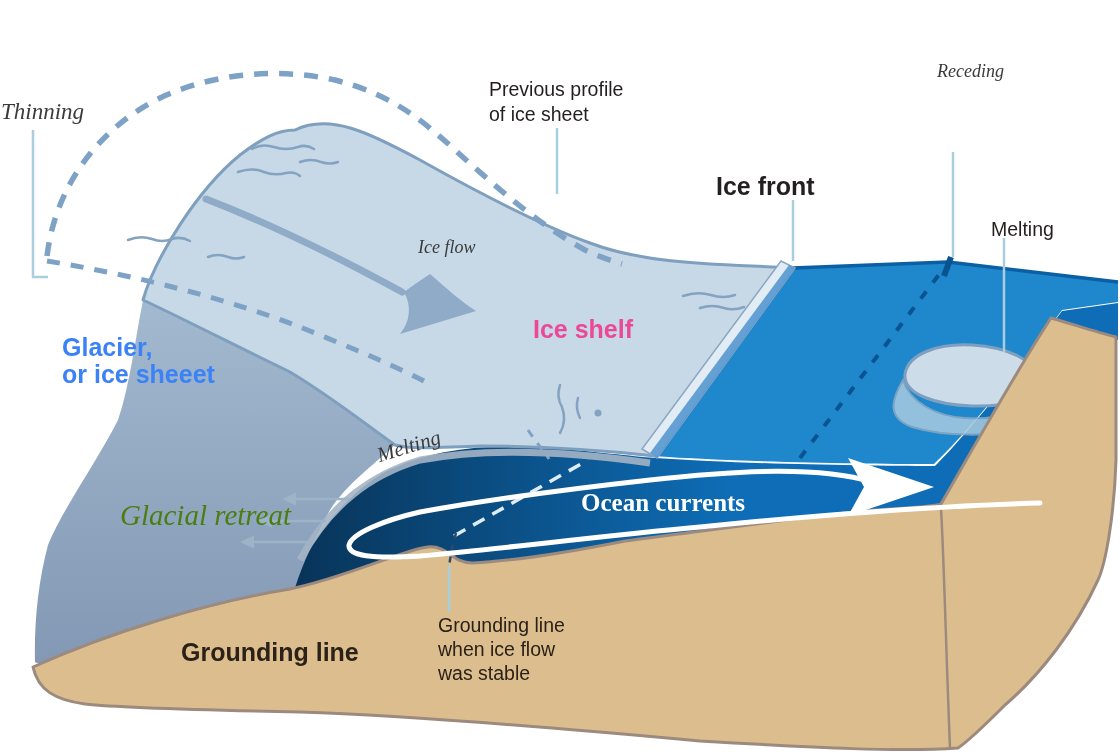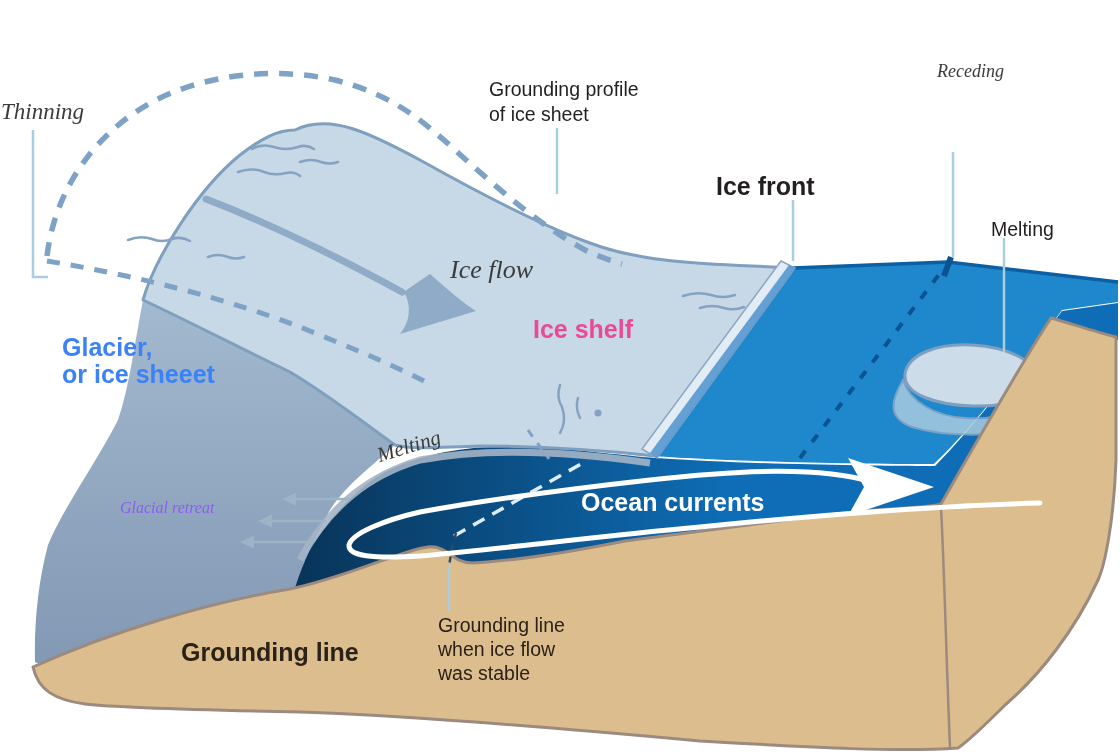--- a/index.html
+++ b/index.html
@@ -20,26 +20,26 @@
   .lbl{position:absolute;white-space:pre-line;color:var(--label-dark);}
   .sans{font-family:"Liberation Sans",sans-serif;font-size:19.5px;line-height:24.5px;}
   .sans-bold{font-family:"Liberation Sans",sans-serif;font-weight:bold;font-size:25px;line-height:27px;}
   .ser-it{font-family:"Liberation Serif","DejaVu Serif",serif;font-style:italic;color:var(--label-gray);}
   .thinning{left:1px;top:99px;font-size:23px;}
   .prev-profile{left:489px;top:77px;}
   .receding{left:937px;top:61px;font-size:18px;}
   .prev-edge{left:935px;top:87px;}
   .ice-front{left:716px;top:173px;}
   .iceberg{left:991px;top:217px;}
-  .ice-flow{left:418px;top:255px;font-size:26px;margin-left:32px;}
+  .ice-flow{left:418px;top:237px;font-size:18px;}
   .ice-shelf{left:533px;top:316px;color:#ec4899;}
   .glacier{left:62px;top:334px;color:#3b82f6;}
   .melting{left:374px;top:444px;font-size:21px;transform:rotate(-17deg);transform-origin:left top;}
-  .glacial-retreat{left:120px;top:499px;font-size:16px;color:#8b5cf6;}
-  .ocean-currents{left:581px;top:489px;color:#ffffff;}
+  .glacial-retreat{left:120px;top:499px;font-size:29px;color:#4d7c0f;}
+  .ocean-currents{left:581px;top:489px;color:#ffffff;font-family:Liberation Serif, serif;}
   .continental-shelf{left:788px;top:564px;}
   .grounding-line{left:181px;top:639px;color:#2b2118;}
   .grounding-stable{left:438px;top:613px;color:#2b2118;line-height:24px;}
 </style>
 </head>
 <body>
 
 <div id="stage">
 
 <svg width="1120" height="755" viewBox="0 0 1120 755">
@@ -184,21 +184,21 @@
     <path d="M 33,130 L 33,277 L 48,277"></path>
     <path d="M 557,128 L 557,194"></path>
     <path d="M 953,152 L 953,257"></path>
     <path d="M 793,200 L 793,261"></path>
     <path d="M 1004,238 L 1004,352"></path>
     <path d="M 449,566 L 449,612"></path>
   </g>
 </svg>
 
 <div class="lbl ser-it thinning">Thinning</div>
-<div class="lbl sans prev-profile">Grounding profile
+<div class="lbl sans prev-profile">Previous profile
 of ice sheet</div>
 <div class="lbl ser-it receding">Receding</div>
 <div class="lbl sans-bold ice-front">Ice front</div>
 <div class="lbl sans iceberg">Melting</div>
 <div class="lbl ser-it ice-flow">Ice flow</div>
 <div class="lbl sans-bold ice-shelf">Ice shelf</div>
 <div class="lbl sans-bold glacier">Glacier,
 or ice sheeet</div>
 <div class="lbl ser-it melting">Melting</div>
 <div class="lbl ser-it glacial-retreat">Glacial retreat</div>

